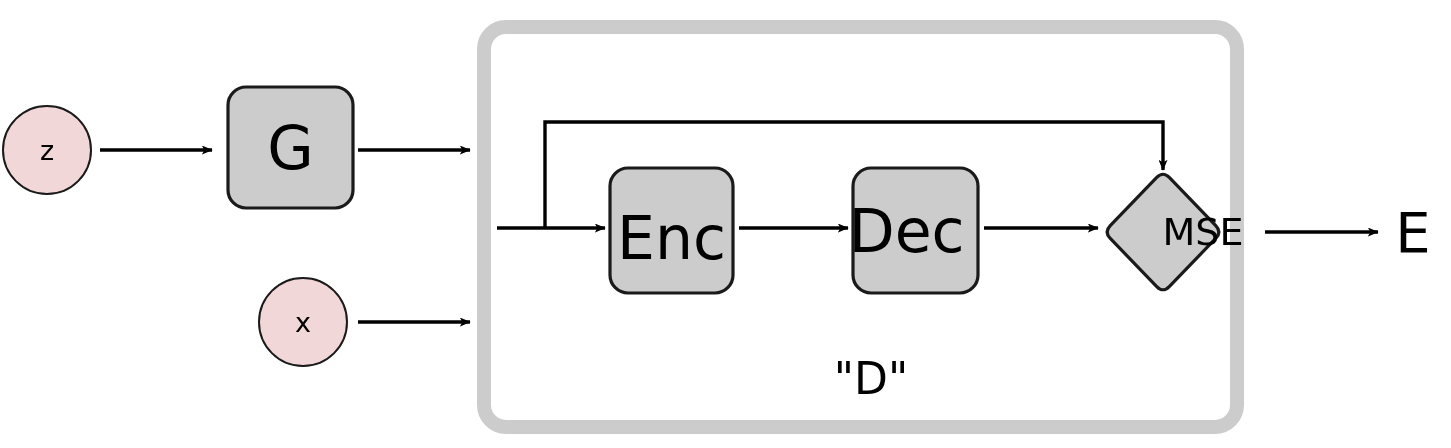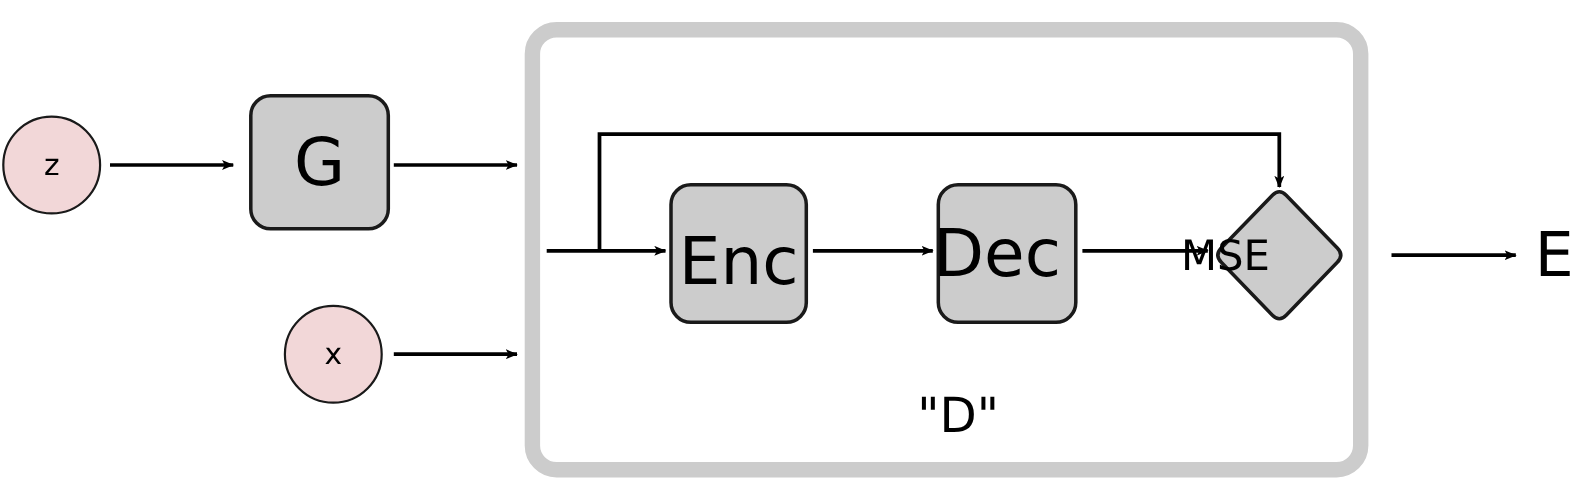--- a/index.html
+++ b/index.html
@@ -69,16 +69,16 @@
       </g>
   </svg>
 
   <div class="node-label" id="container-label" style="left: 751px; top: 344px; width: 240px; height: 68px; font-size: 44px; color: rgb(0, 0, 0);">"D"</div>
 
   <div class="node-label" id="label-z" style="left: 3px; top: 106px; width: 88px; height: 88px; font-size: 27px; color: rgb(0, 0, 0);">z</div>
   <div class="node-label" id="label-x" style="left: 259px; top: 278px; width: 88px; height: 88px; font-size: 27px; color: rgb(0, 0, 0);">x</div>
   <div class="node-label" id="label-G" style="left: 228px; top: 87px; width: 125px; height: 121px; font-size: 60px; color: rgb(0, 0, 0);">G</div>
   <div class="node-label" id="label-Enc" style="left: 610px; top: 168px; width: 123px; height: 140px; font-size: 60px; color: rgb(0, 0, 0);">Enc</div>
   <div class="node-label" id="label-Dec" style="left: 853px; top: 168px; width: 107px; height: 125px; font-size: 60px; color: rgb(0, 0, 0);">Dec</div>
-  <div class="node-label" id="label-MSE" style="left: 1055px; top: 171px; width: 118px; height: 122px; font-size: 38px; color: rgb(0, 0, 0);">MSE</div>
+  <div class="node-label" id="label-MSE" style="left: 1144px; top: 171px; width: 118px; height: 122px; font-size: 38px; color: rgb(0, 0, 0);">MSE</div>
   <div class="node-label" id="label-E" style="left: 1353px; top: 192px; width: 120px; height: 80px; font-size: 56px; color: rgb(0, 0, 0);">E</div>
 
 </div>
 
 </body></html>

